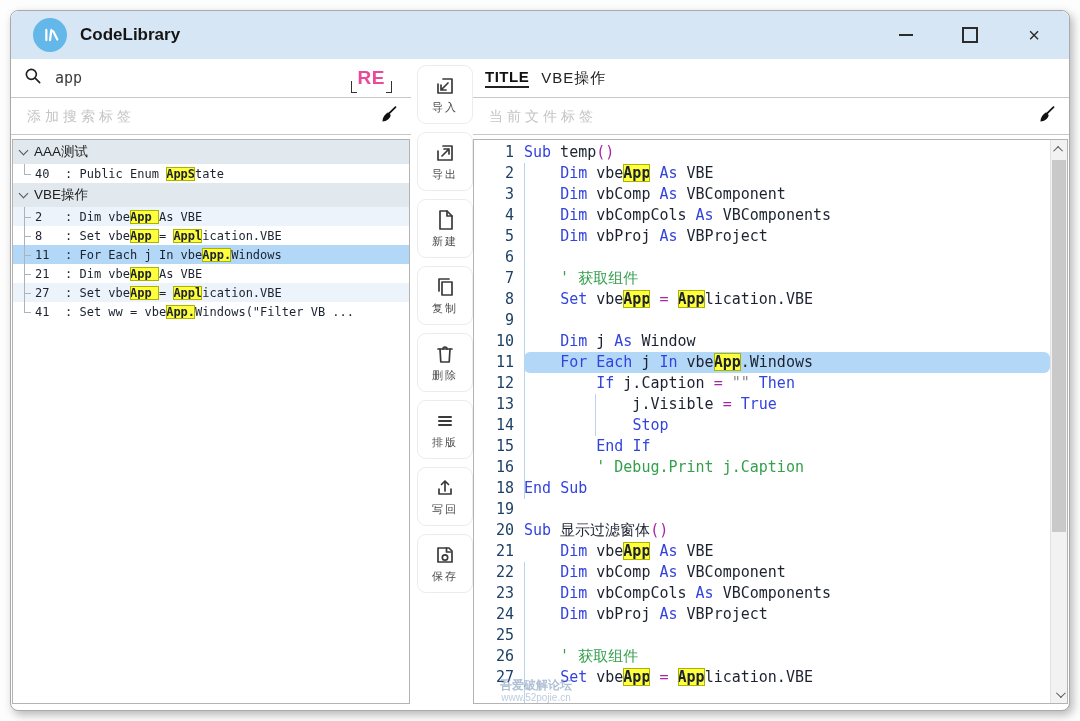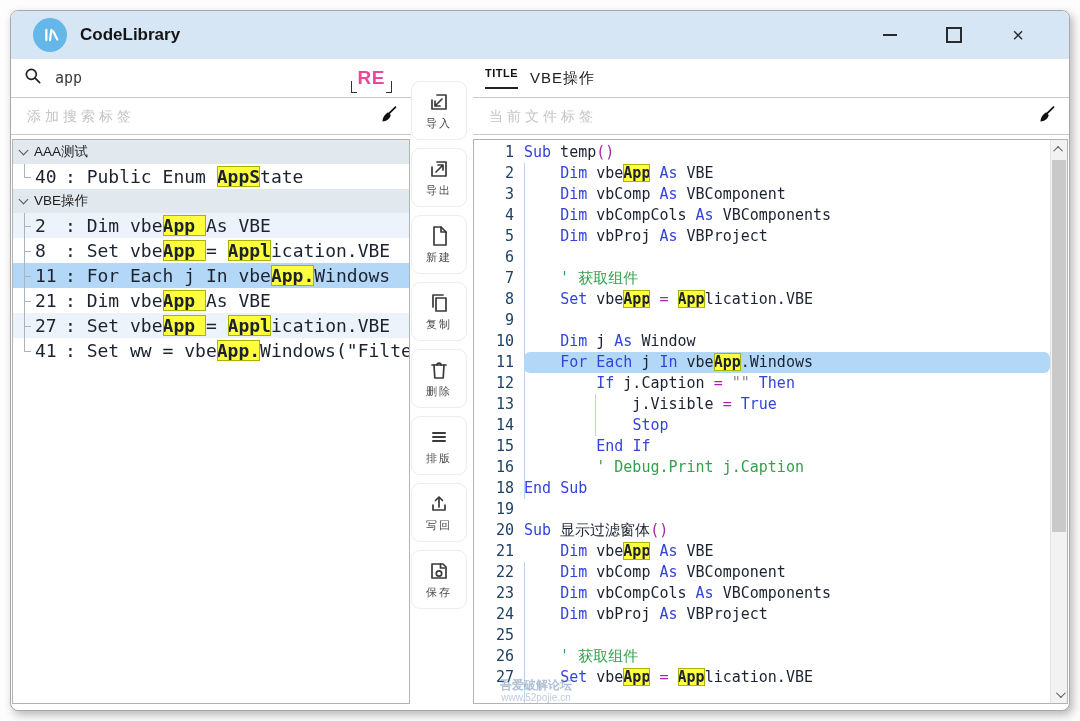--- a/index.html
+++ b/index.html
@@ -3,59 +3,59 @@
 <meta charset="utf-8">
 <style>
   html,body{margin:0;padding:0;}
   body{width:1080px;height:721px;position:relative;background:#fdfdfd;
        font-family:"Liberation Sans","DejaVu Sans",sans-serif;overflow:hidden;}
   .window{position:absolute;left:10px;top:10px;width:1058px;height:699px;background:#fff;
           border:1px solid #a9a9a9;border-radius:8px;box-shadow:3px 4px 10px rgba(0,0,0,.28);
           overflow:hidden;display:flex;flex-direction:column;}
   
   .titlebar{height:48px;background:#d7e6f5;display:flex;align-items:center;
-            padding:0 26px 0 22px;flex:none;border-radius:8px 8px 0 0;}
+            padding:0 10px 0 22px;flex:none;border-radius:8px 8px 0 0;}
   .app-icon{width:34px;height:34px;border-radius:50%;background:#63b7e9;flex:none;
             display:flex;align-items:center;justify-content:center;}
   .app-title{font-size:17px;font-weight:600;color:#141414;margin-left:13px;}
   .win-controls{margin-left:auto;display:flex;align-items:center;gap:42px;padding-right:14px;}
   .wc{width:22px;height:22px;display:flex;align-items:center;justify-content:center;cursor:default;}
   .min-glyph{width:14px;height:0;border-top:2px solid #2b2b2b;}
   .max-glyph{width:12px;height:12px;border:2px solid #2b2b2b;}
   .close-glyph{font-size:20px;color:#2b2b2b;line-height:1;}
   
   .content{flex:1;display:flex;min-height:0;}
   .left-col{width:400px;flex:none;display:flex;flex-direction:column;min-height:0;}
-  .mid-col{width:62px;flex:none;display:flex;flex-direction:column;align-items:flex-start;
-           padding-top:22px;gap:8px;}
+  .mid-col{width:62px;flex:none;display:flex;flex-direction:column;align-items:flex-end;
+           padding-top:6px;gap:8px;}
   .right-col{flex:1;display:flex;flex-direction:column;min-height:0;position:relative;}
   
   .frow{height:38px;display:flex;align-items:center;padding:0 12px;border-bottom:1px solid #c8c8c8;flex:none;}
   .frow.tagrow{height:36px;padding-left:14px;}
   .search-txt{flex:1;border:none;outline:none;font-family:"DejaVu Sans Mono","Liberation Mono",monospace;
               font-size:15px;color:#3c3c3c;margin-left:10px;background:transparent;}
   .tag-input{flex:1;border:none;outline:none;font-size:14px;letter-spacing:4px;color:#444;background:transparent;}
   .tag-input::placeholder{color:#c4c4c4;}
   .re-badge{position:relative;font-size:19px;font-weight:bold;color:#ec4899;letter-spacing:.5px;
             padding:0 2px;margin-right:12px;cursor:default;}
   .re-badge::before{content:'';position:absolute;left:-5px;bottom:-4px;width:5px;height:11px;
             border-left:1.6px solid #333;border-bottom:1.6px solid #333;}
   .re-badge::after{content:'';position:absolute;right:-5px;bottom:-4px;width:5px;height:11px;
             border-right:1.6px solid #333;border-bottom:1.6px solid #333;}
-  .title-label{font-size:11px;font-weight:bold;letter-spacing:.5px;color:#111;
-               border-bottom:2px solid #222;padding-bottom:8px;margin-right:10px;}
+  .title-label{font-size:15px;font-weight:bold;letter-spacing:.5px;color:#111;
+               border-bottom:2px solid #222;padding-bottom:1px;margin-right:10px;}
   .title-value{flex:1;border:none;outline:none;font-size:15px;letter-spacing:1px;color:#222;background:transparent;}
   
   .list-box{flex:1;margin:4px 1px 6px 1px;border:1px solid #b3b3b3;overflow:hidden;background:#fff;}
   .group-header{height:24px;background:#e1e8ee;display:flex;align-items:center;gap:7px;
                 padding-left:7px;font-size:13.5px;color:#1d1d1d;}
   .chev{width:6px;height:6px;border-right:1.5px solid #555;border-bottom:1.5px solid #555;
         transform:rotate(45deg);margin-top:-3px;flex:none;}
-  .tree-row{height:25px;display:flex;align-items:center;white-space:pre;
-            font-family:"DejaVu Sans Mono","Liberation Mono",monospace;font-size:18px;color:#1c2230;}
+  .tree-row{height:19px;display:flex;align-items:center;white-space:pre;
+            font-family:"DejaVu Sans Mono","Liberation Mono",monospace;font-size:12px;color:#1c2230;}
   .tree-row.alt{background:#edf3fa;}
   .tree-row.sel{background:#b3d7f7;}
   .tguide{width:22px;align-self:stretch;position:relative;flex:none;}
   .tguide::before{content:'';position:absolute;left:11px;top:0;bottom:0;width:1px;background:#a9b4bd;}
   .tguide.last::before{bottom:50%;}
   .tguide::after{content:'';position:absolute;left:11px;top:50%;width:7px;height:1px;background:#a9b4bd;}
   .tnum{width:30px;flex:none;}
   .mark{background:#ffff3d;outline:1px solid #a8b400;outline-offset:-1px;font-weight:bold;}
   
   .tool-btn{width:54px;height:57px;border:1px solid #ececec;border-radius:9px;background:#fff;

